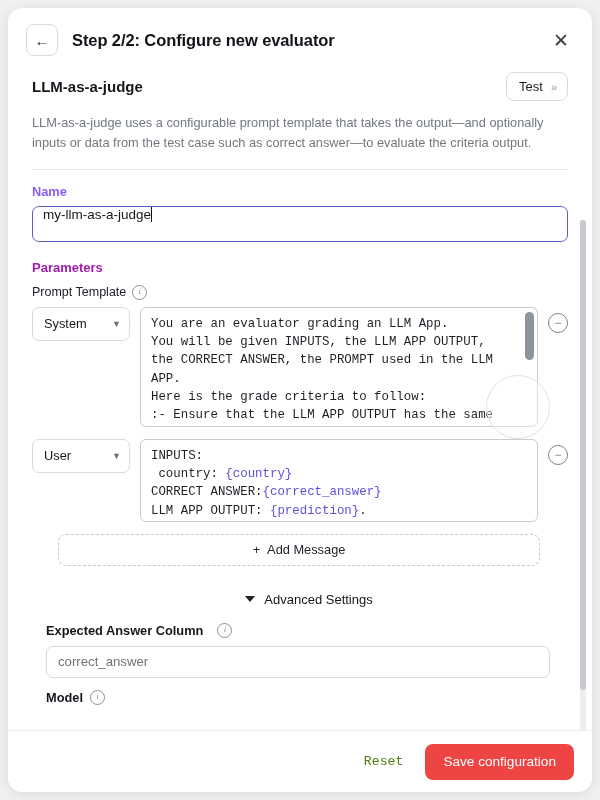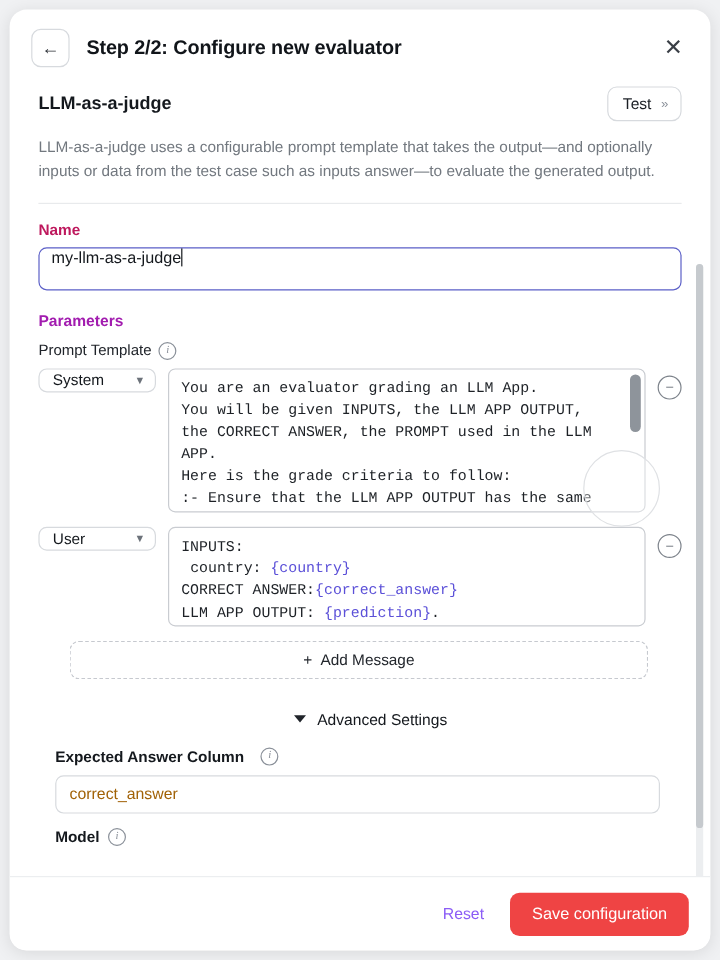--- a/index.html
+++ b/index.html
@@ -110,21 +110,21 @@
     max-width: 524px;
   }
   .divider {
     height: 1px;
     background: #e8eaec;
     margin: 16px 0 0 0;
   }
   .field-label {
     font-size: 12.8px;
     font-weight: bold;
-    color: #be185d;
+    color: #8b5cf6;
     margin-top: 14px;
     margin-bottom: 7px;
   }
   .text-input {
     width: 100%;
     box-sizing: border-box;
     height: 36px;
     border: 1.5px solid #5b5fc7;
     border-radius: 7px;
     padding: 0 10px;
@@ -167,21 +167,21 @@
   
   .msg-row {
     display: flex;
     align-items: flex-start;
     gap: 10px;
     margin-bottom: 12px;
   }
   .role-select {
     width: 98px;
     flex: none;
-    height: 20px;
+    height: 34px;
     border: 1px solid #d7dade;
     border-radius: 7px;
     background: #fff;
     display: flex;
     align-items: center;
     justify-content: space-between;
     padding: 0 8px 0 11px;
     font-size: 12.8px;
     color: #14181d;
     cursor: pointer;
@@ -296,21 +296,21 @@
     color: #14181d;
   }
   .adv-input {
     width: 504px;
     box-sizing: border-box;
     height: 32px;
     border: 1px solid #d7dade;
     border-radius: 7px;
     padding: 0 11px;
     font-size: 13.2px;
-    color: #a16207;
+    color: #737373;
     background: #fff;
     display: flex;
     align-items: center;
   }
   .model-row {
     display: flex;
     align-items: center;
     gap: 7px;
     margin-top: 12px;
   }
@@ -351,23 +351,23 @@
     align-items: center;
     justify-content: flex-end;
     gap: 16px;
     padding-right: 18px;
     box-sizing: border-box;
   }
   .reset-btn {
     background: transparent;
     border: none;
     font-size: 13.2px;
-    color: #8b5cf6;
-    cursor: pointer;
-    font-family: Liberation Sans, sans-serif;
+    color: #4d7c0f;
+    cursor: pointer;
+    font-family: Liberation Mono, monospace;
     text-align: right;
   }
   .save-btn {
     background: #ef4444;
     color: #fff;
     border: none;
     border-radius: 8px;
     height: 36px;
     padding: 0 18px;
     font-size: 13.6px;
@@ -422,21 +422,21 @@
   <div class="modal-body">
 
     <div class="section-title-row">
       <div class="section-title">LLM-as-a-judge</div>
       <div class="test-btn">
         <span>Test</span>
         <span class="chev">»</span>
       </div>
     </div>
 
-    <div class="description">LLM-as-a-judge uses a configurable prompt template that takes the output—and optionally inputs or data from the test case such as inputs answer—to evaluate the generated output.</div>
+    <div class="description">LLM-as-a-judge uses a configurable prompt template that takes the output—and optionally inputs or data from the test case such as correct answer—to evaluate the criteria output.</div>
 
     <div class="divider"></div>
 
     <div class="field-label">Name</div>
     <div class="text-input">
       <span>my-llm-as-a-judge</span><span class="text-caret"></span>
     </div>
 
     <div class="group-label">Parameters</div>
 

